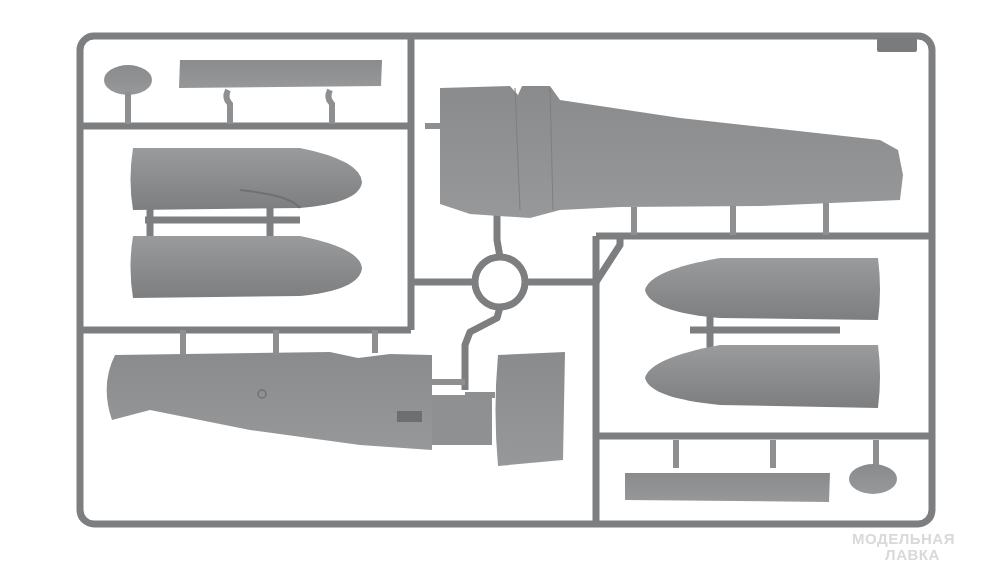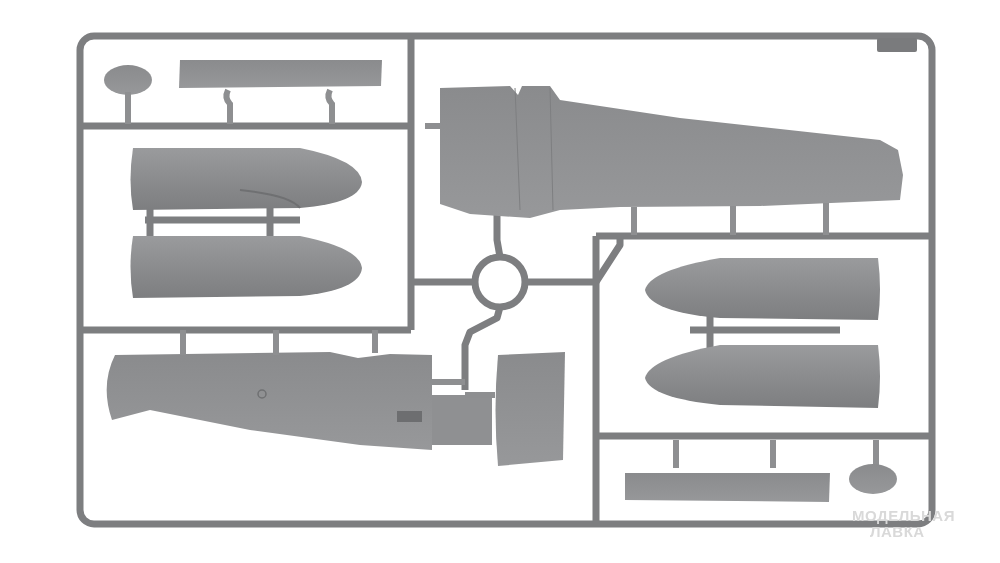--- a/index.html
+++ b/index.html
@@ -1,19 +1,19 @@
 <!DOCTYPE html>
 <html><head>
 <meta charset="utf-8">
 <style>
   html,body{margin:0;padding:0;background:#ffffff;}
   body{width:1000px;height:563px;overflow:hidden;position:relative;font-family:"Liberation Sans",sans-serif;}
   svg{position:absolute;left:0;top:0;}
-  .wm{position:absolute;left:852px;top:508px;color:#d9d9d9;font-weight:bold;font-size:15px;line-height:16px;letter-spacing:0.5px;}
-  .wm .l2{padding-left:18px;}
+  .wm{position:absolute;left:852px;top:531px;color:#d9d9d9;font-weight:bold;font-size:15px;line-height:16px;letter-spacing:0.5px;}
+  .wm .l2{padding-left:18px;text-align:center;}
 </style>
 </head>
 <body>
 
 <svg width="1000" height="563" viewBox="0 0 1000 563">
   <defs>
     <linearGradient id="pg" x1="0" y1="0" x2="0" y2="1">
       <stop offset="0" stop-color="#8a8b8d"></stop>
       <stop offset="1" stop-color="#97989a"></stop>
     </linearGradient>

